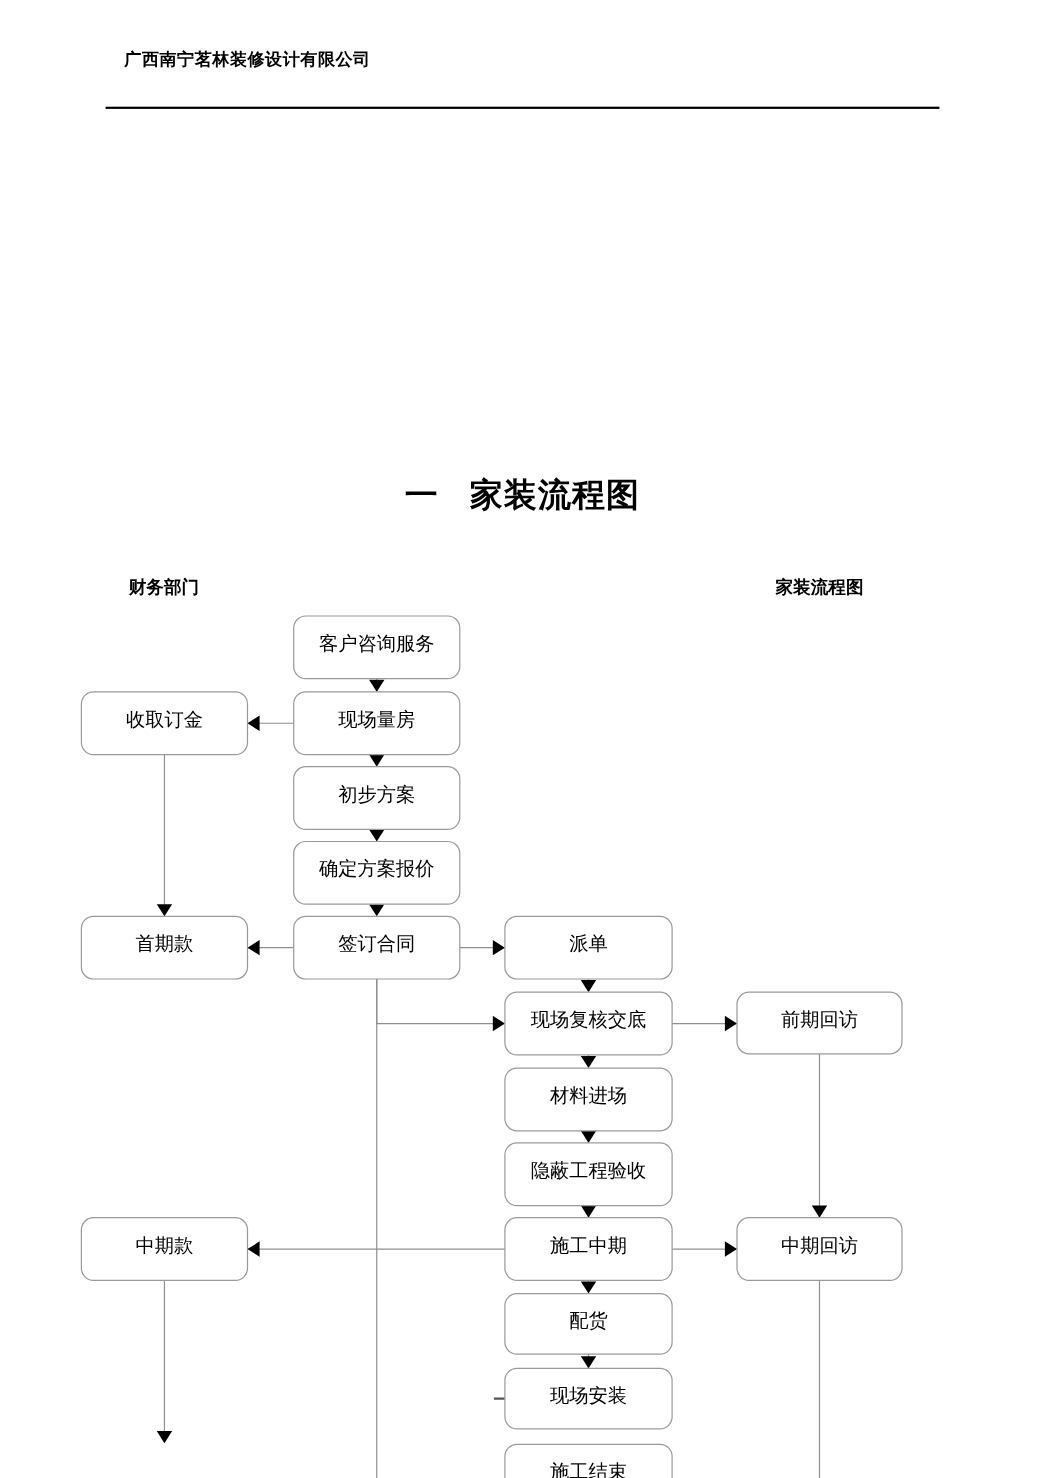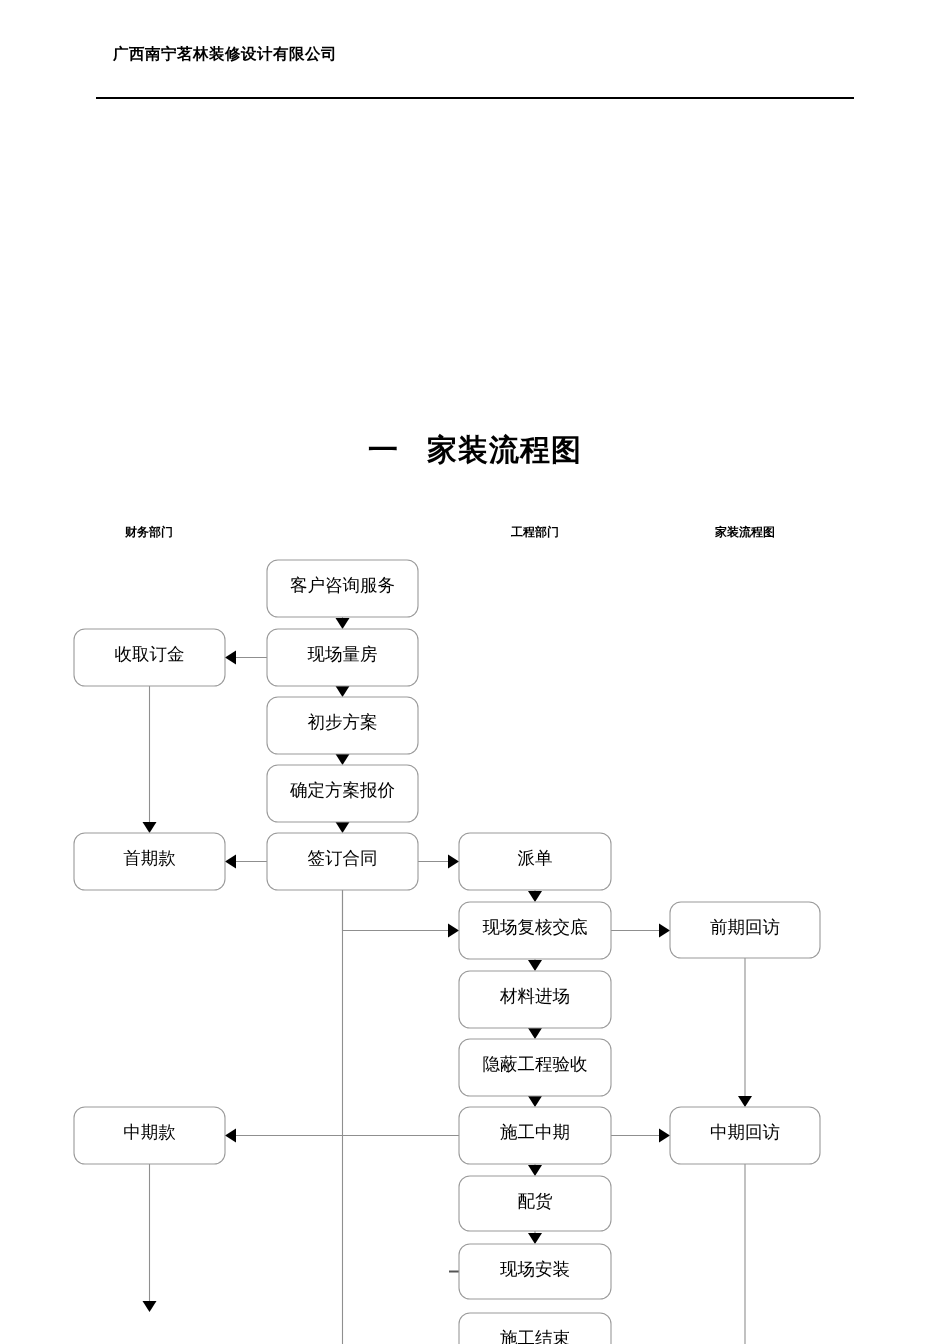--- a/index.html
+++ b/index.html
@@ -49,21 +49,21 @@
     text-align: center;
     font-size: 30px;
     font-weight: 700;
     letter-spacing: 1px;
   }
   .doc-title .num { margin-right: 28px; }
   
   .lane-head {
     position: absolute;
     top: 524px;
-    font-size: 12px;
+    font-size: 16px;
     font-weight: 700;
     text-align: center;
     white-space: nowrap;
   }
   
   #flow-svg {
     position: absolute;
     left: 0;
     top: 0;
     width: 950px;
@@ -96,21 +96,20 @@
 
   <div class="doc-header">广西南宁茗林装修设计有限公司</div>
 
   <div class="header-rule"></div>
 
   <div class="doc-title">
     <span class="num">一</span><span>家装流程图</span>
   </div>
 
   <div class="lane-head" id="lane-head-0" style="left: 39px; width: 220px;">财务部门</div>
-  <div class="lane-head" id="lane-head-2" style="left: 425px; width: 220px;">工程部门</div>
   <div class="lane-head" id="lane-head-3" style="left: 635px; width: 220px;">家装流程图</div>
 
   <svg id="flow-svg" viewBox="0 0 950 1344">
     <g id="conn-layer">
         <g>
           <line x1="342.5" y1="617" x2="342.5" y2="628" class="conn"></line>
           <polygon points="335.5,618 349.5,618 342.5,629" class="conn-head"></polygon>
         </g>
         <g>
           <line x1="267" y1="657.5" x2="225" y2="657.5" class="conn"></line>

